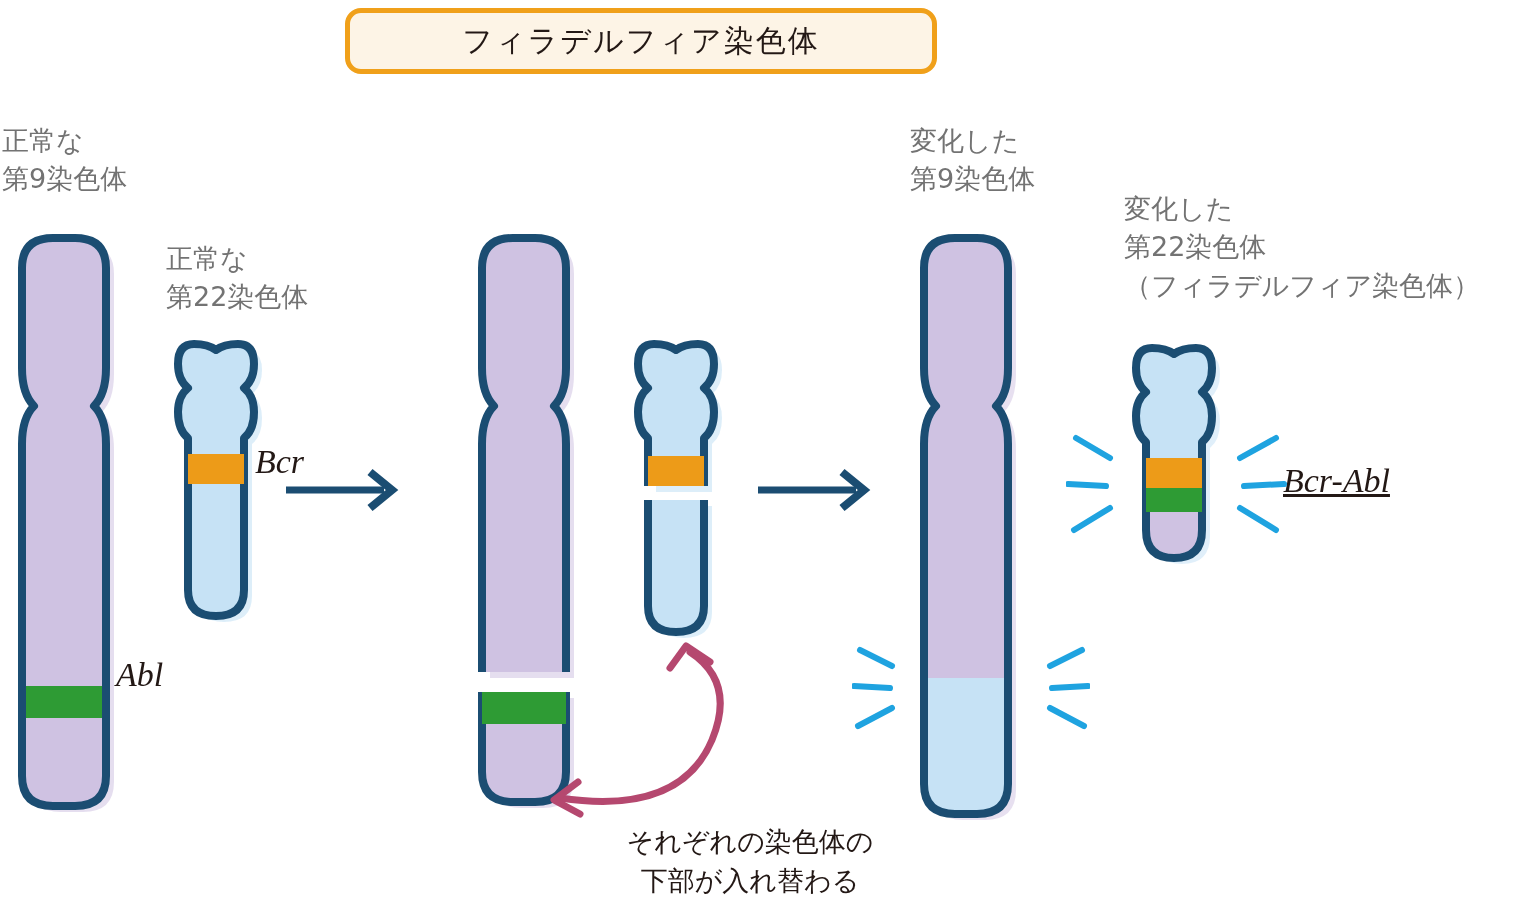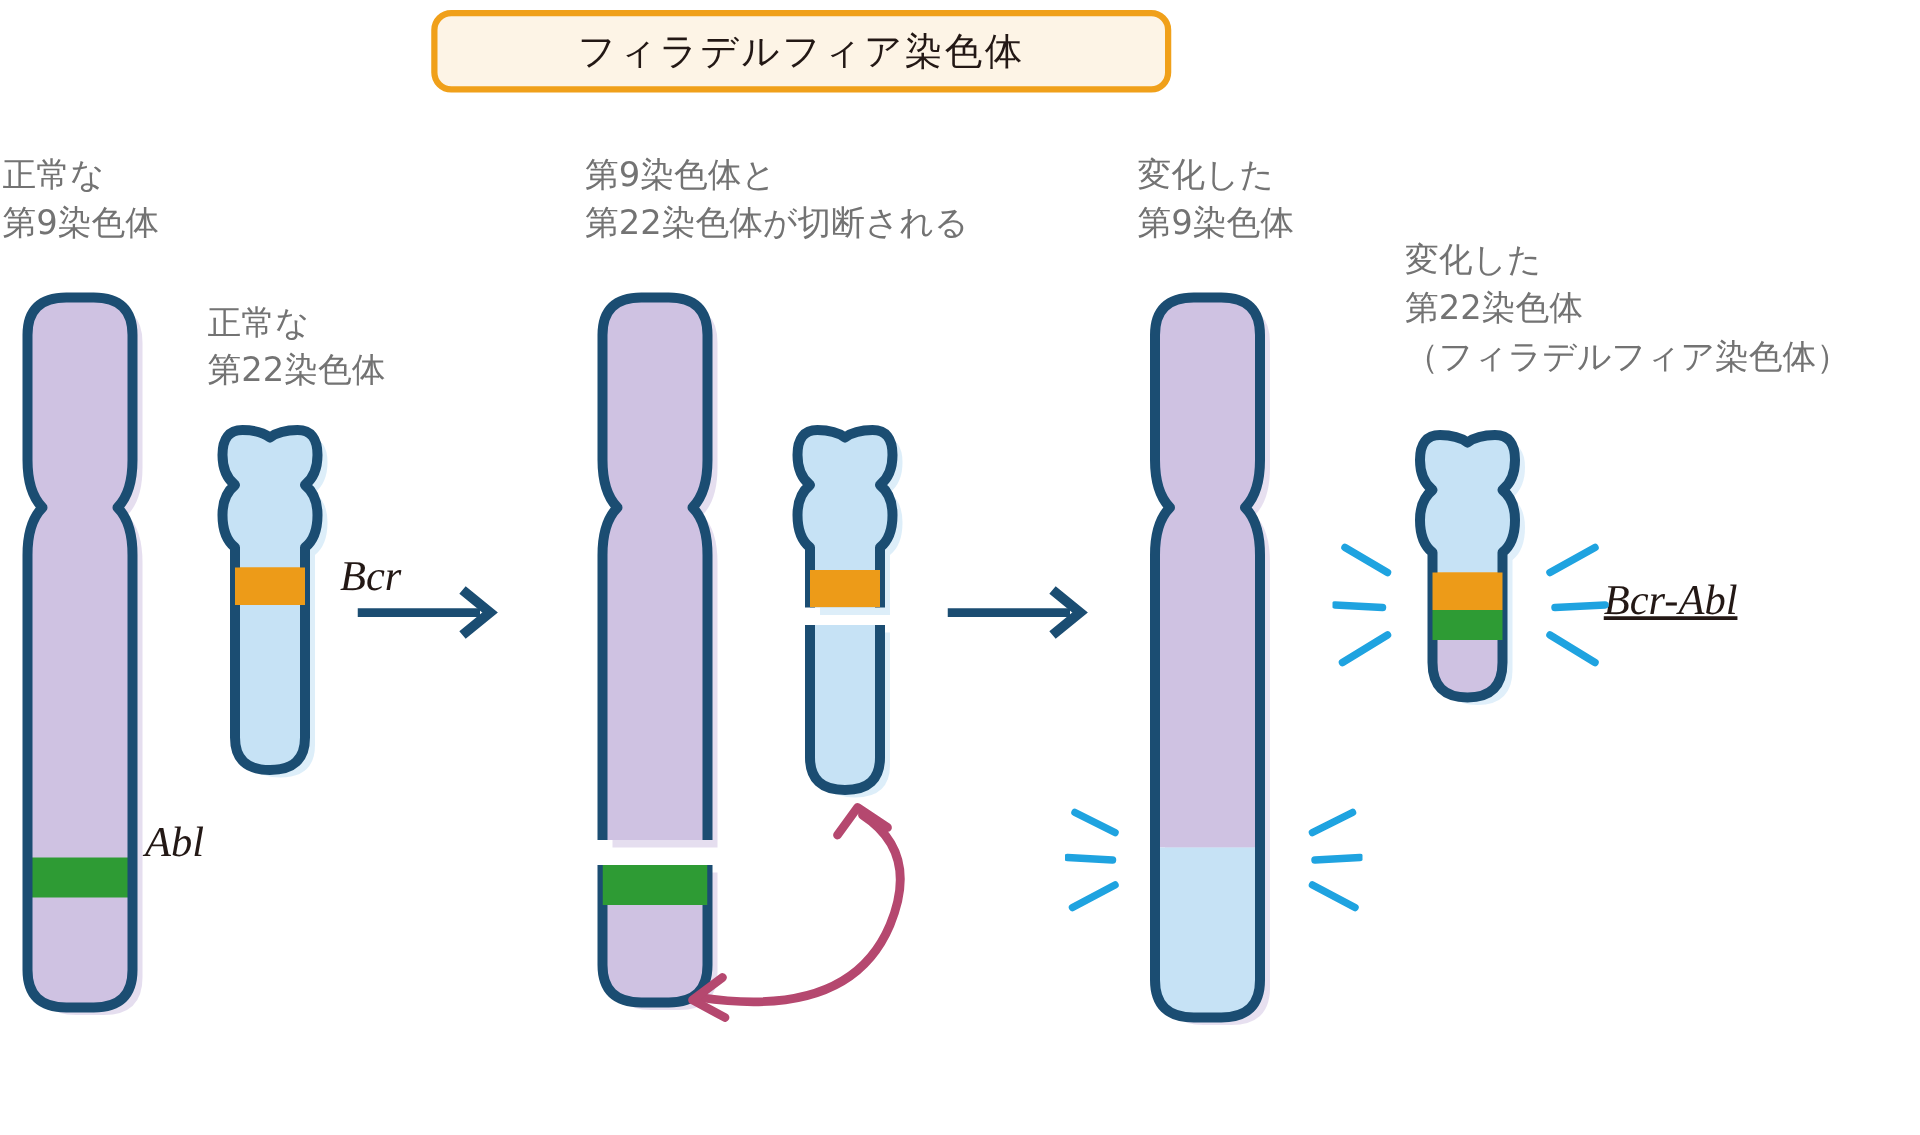--- a/index.html
+++ b/index.html
@@ -90,36 +90,36 @@
   <div class="title-pill">
     <span class="txt">フィラデルフィア染色体</span>
   </div>
 
   <div class="label" style="left:2px; top:122px;">正常な
 第9染色体</div>
 
   <div class="label" style="left:166px; top:240px;">正常な
 第22染色体</div>
 
-  <div class="label" style="left:468px; top:122px;">第9染色体と
-第22染色体が切断される</div>
 
   <div class="label" style="left:910px; top:122px;">変化した
 第9染色体</div>
 
   <div class="label" style="left:1124px; top:190px;">変化した
 第22染色体
 （フィラデルフィア染色体）</div>
 
-  <div class="gene-label" style="left:272px; top:443px;">Bcr</div>
+  <div class="gene-label" style="left:255px; top:443px;">Bcr</div>
 
   <div class="gene-label" style="left:116px; top:656px;">Abl</div>
 
   <div class="gene-label" style="left:1283px; top:462px;text-decoration:underline;">Bcr-Abl</div>
 
+  <div class="caption" style="left:600px; top:822px; width:300px;">それぞれの染色体の
+下部が入れ替わる</div>
 
   <div class="chrom" style="left:6px; top:228px;">
     <svg width="120" height="588" viewBox="0 0 120 588">
       <defs>
         <clipPath id="c9n-clip">
           <path d="M16,40 Q16,10 47,10 L69,10 Q100,10 100,40
                    L100,140 Q100,166 88,178 Q100,190 100,216
                    L100,548 Q100,578 69,578 L47,578 Q16,578 16,548
                    L16,216 Q16,190 28,178 Q16,166 16,140 Z"></path>
         </clipPath>

